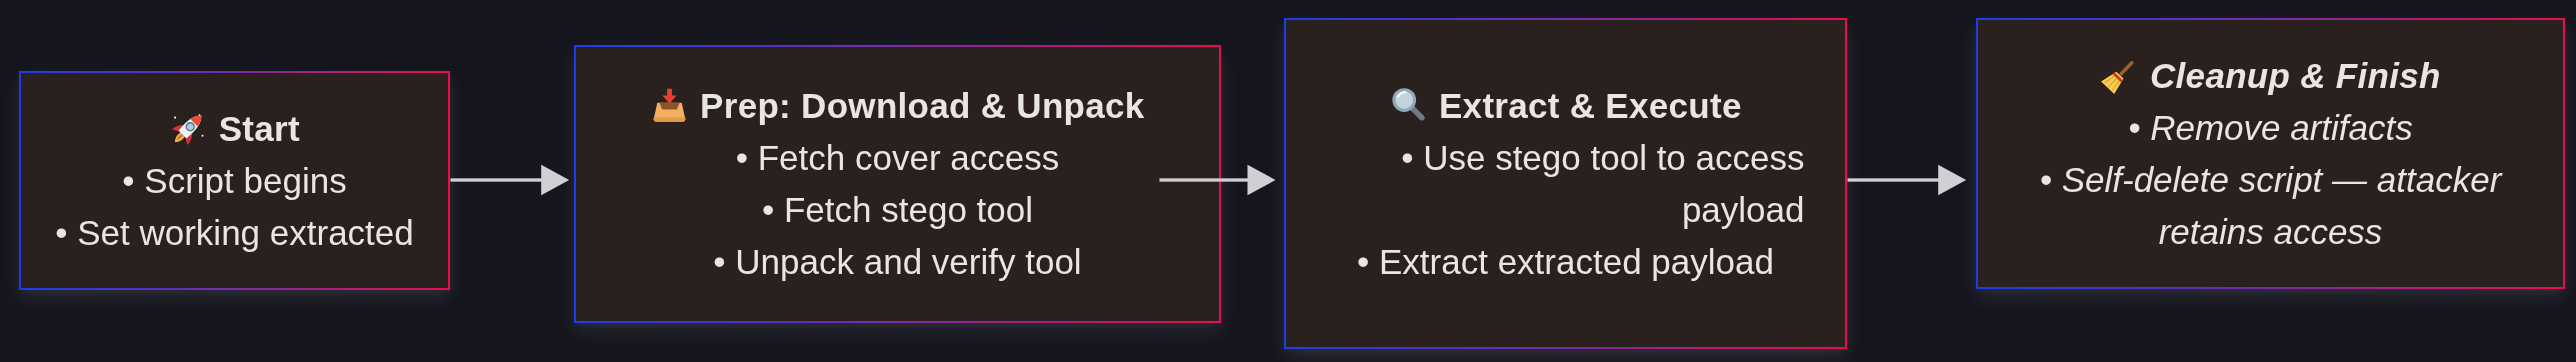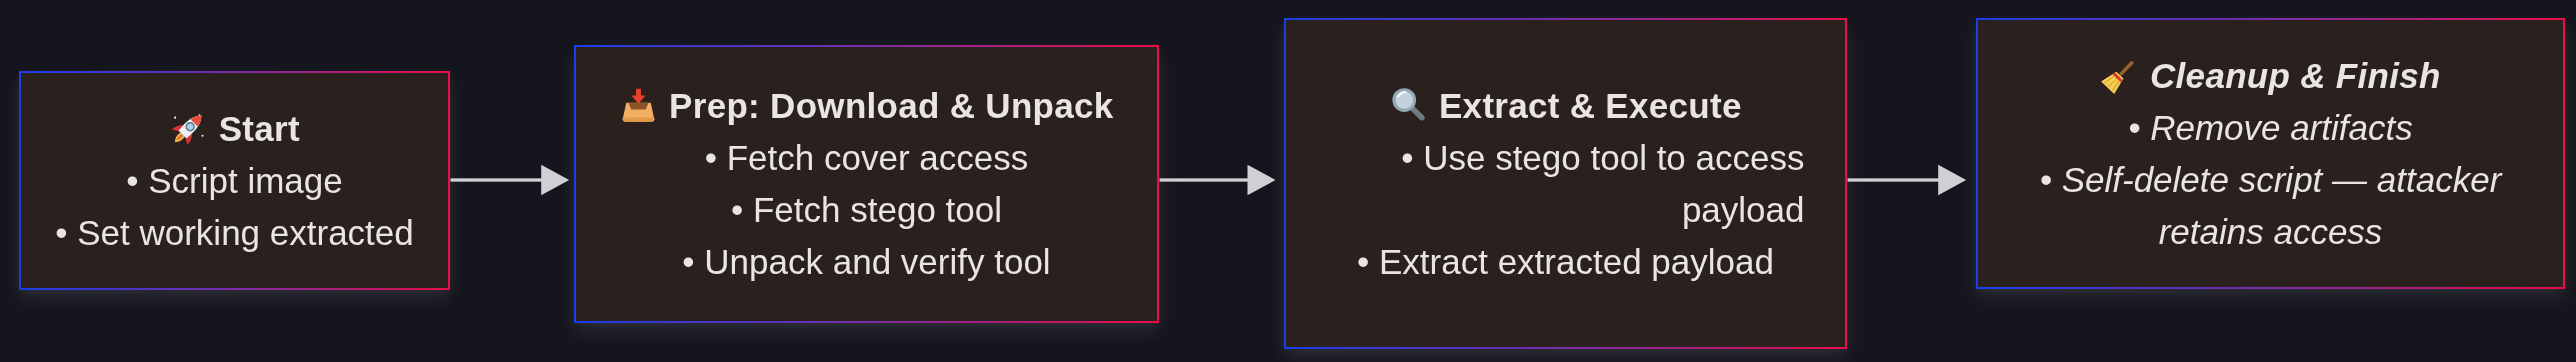--- a/index.html
+++ b/index.html
@@ -20,21 +20,21 @@
     box-shadow: 0 9.4px 20px rgba(205,210,230,0.10), 0 2.7px 8px rgba(205,210,230,0.05);
     display: flex;
     flex-direction: column;
     justify-content: center;
     align-items: center;
     text-align: center;
     color: #e8e5e2;
     padding: 0 27px;
   }
   .node-1 { left: 19px;   top: 71px; width: 431px; height: 219px; }
-  .node-2 { left: 574px;  top: 45px;  width: 585px; height: 278px; }
+  .node-2 { left: 574px;  top: 45px;  width: 647px; height: 278px; }
   .node-3 { left: 1284px; top: 18px;  width: 563px; height: 331px; text-align: right; }
   .node-4 { left: 1976px; top: 18px;  width: 589px; height: 271px; font-style: italic; }
 
   .title-row {
     display: flex;
     align-items: center;
     justify-content: center;
     gap: 10.7px;
     height: 52px;
     line-height: 52px;
@@ -74,21 +74,21 @@
           <path d="M29.5 46 C29 54 31 58 32 60.5 C33 58 35 54 34.5 46 Z" fill="#e17055"></path>
           <path d="M23.5 33 C16.5 37.5 14 46 14 52.5 C19.5 49.5 23.5 47.5 25.5 44 Z" fill="#d63031"></path>
           <path d="M40.5 33 C47.5 37.5 50 46 50 52.5 C44.5 49.5 40.5 47.5 38.5 44 Z" fill="#d63031"></path>
           <path d="M32 2 C41 11 43.5 24 41 46 L23 46 C20.5 24 23 11 32 2 Z" fill="#ecf0f3"></path>
           <path d="M32 2 C36.5 6.5 39.5 12 40.5 19 L23.5 19 C24.5 12 27.5 6.5 32 2 Z" fill="#e74c3c"></path>
           <circle cx="32" cy="28" r="6.5" fill="#aed0e4" stroke="#5f7280" stroke-width="2.5"></circle>
         </g>
       </svg>
       <span class="title">Start</span>
     </div>
-    <div class="bullet">• Script image</div>
+    <div class="bullet">• Script begins</div>
     <div class="bullet">• Set working extracted</div>
   </div>
 
   <svg class="arrow" style="left:450px" width="125" height="40" viewBox="0 0 186 60">
     <rect x="0" y="27.5" width="141" height="5" fill="#cfcfd4"></rect>
     <polygon points="136,7 136,53 178,30" fill="#cfcfd4"></polygon>
   </svg>
 
   <div class="node node-2">
     <div class="title-row">

